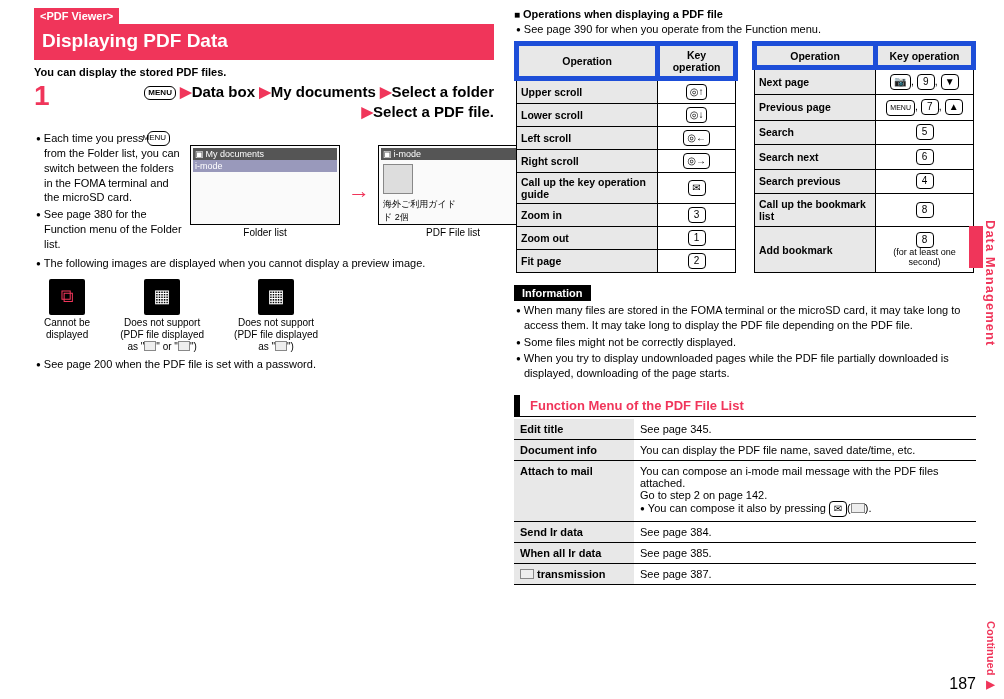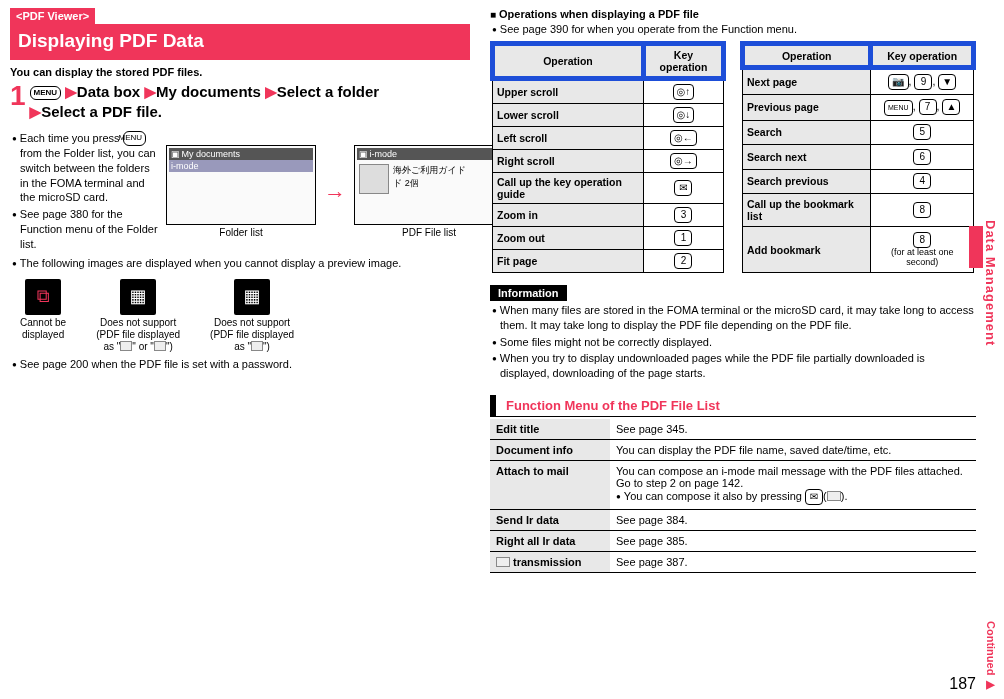--- a/index.html
+++ b/index.html
@@ -1,28 +1,28 @@
 <!DOCTYPE html>
 <html><head>
 <meta charset="utf-8">
 <style>
   * { box-sizing: border-box; margin: 0; padding: 0; }
   body { font-family: Arial, Helvetica, sans-serif; font-size: 11px; color: #000; background: #fff; width: 1004px; height: 699px; position: relative; }
   .page { display: flex; gap: 20px; padding: 8px 28px 8px 10px; }
   .col { flex: 1; min-width: 0; }
-  .col-left { flex: 0 0 460px; }
+  .col-left { flex: 0 0 460px; margin-left: 24px; }
   .col-right { flex: 1; }
 
   .section-label { background: #f0355a; color: #fff; font-size: 11px; font-weight: bold; padding: 2px 6px; display: inline-block; }
   .section-title-box { background: #f0355a; color: #fff; font-size: 19px; font-weight: bold; padding: 6px 8px 8px 8px; margin-bottom: 6px; }
   .section-sub { font-weight: bold; margin: 4px 0; font-size: 11px; }
 
   .stepnum { color: #f0355a; font-size: 28px; font-weight: bold; float: left; margin-right: 4px; line-height: 1; }
   .menu-badge { display:inline-block; border:1px solid #000; border-radius:6px; font-size:8px; padding:1px 3px; vertical-align:2px; background:#fff; color:#000;}
-  .step-line { font-size: 15px; font-weight: bold; line-height: 1.3; margin-bottom: 6px; }
+  .step-line { font-size: 15px; font-weight: bold; line-height: 1.3; margin-bottom: 6px; text-align: right; }
   .chev { color: #f0355a; font-weight: bold; }
 
   .bullets { margin-left: 0; }
   .bullets p { text-indent: -8px; padding-left: 10px; margin: 2px 0; line-height: 1.35; }
   .dot::before { content: "●"; font-size: 8px; margin-right: 3px; vertical-align: 1px; }
 
   .folder-row { display: flex; align-items: center; gap: 8px; margin: 6px 0 4px 0; }
   .folder-col { flex: 0 0 150px; }
   .screenstub { border: 1px solid #000; height: 80px; background: #fafafa; font-size: 9px; padding: 2px; overflow: hidden; }
   .screenstub .bar { background:#555;color:#fff;padding:1px 2px;font-size:9px;display:flex;align-items:center;gap:2px;}
@@ -101,21 +101,21 @@
           </div>
           <div class="caption">Folder list</div>
         </div>
         <div class="arrow-big">→</div>
         <div class="folder-col">
           <div class="screenstub">
             <div class="bar">
                 <span>▣</span>
                 <span>i-mode</span>
               </div>
-            <div style="padding:4px 2px;display:flex;gap:4px;align-items:flex-start;">
+            <div style="padding:4px 2px;display:flex;gap:4px;align-items:flex-start;flex-direction:column;">
               <div style="width:30px;height:30px;border:1px solid #888;background:#ddd;"></div>
               <div style="font-size:9px;">
                 <div>海外ご利用ガイド</div>
                 <div>ド 2個</div>
               </div>
             </div>
           </div>
           <div class="caption">PDF File list</div>
         </div>
       </div>
@@ -260,21 +260,21 @@
         <span style="white-space:pre-line;">You can compose an i-mode mail message with the PDF files attached.
 Go to step 2 on page 142.</span><br>
         <span class="dot"><span>You can compose it also by pressing</span> <span class="keycap">✉</span><span>(</span><span class="ic-tiny"></span><span>).</span></span>
       </td>
           </tr>
       <tr>
             <td class="h">Send Ir data</td>
             <td>See page 384.</td>
           </tr>
       <tr>
-            <td class="h">Right all Ir data</td>
+            <td class="h">When all Ir data</td>
             <td>See page 385.</td>
           </tr>
       <tr>
             <td class="h"><span class="ic-tiny"></span><span> transmission</span></td>
             <td>See page 387.</td>
           </tr>
     </tbody>
       </table>
   </div>
 </div>

